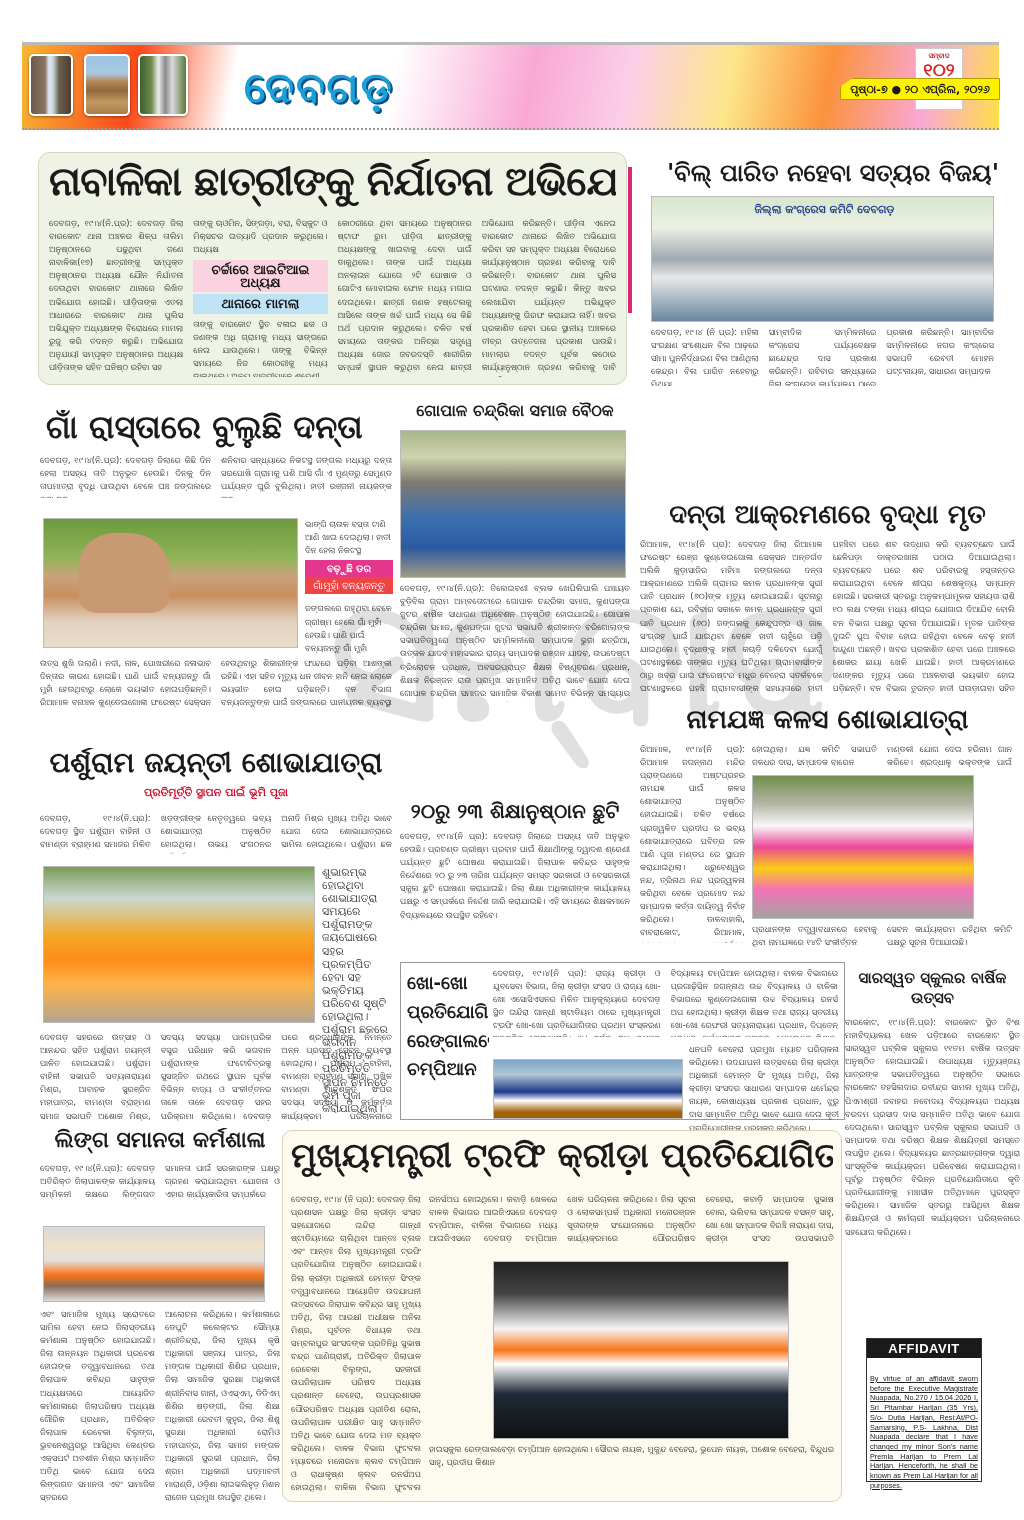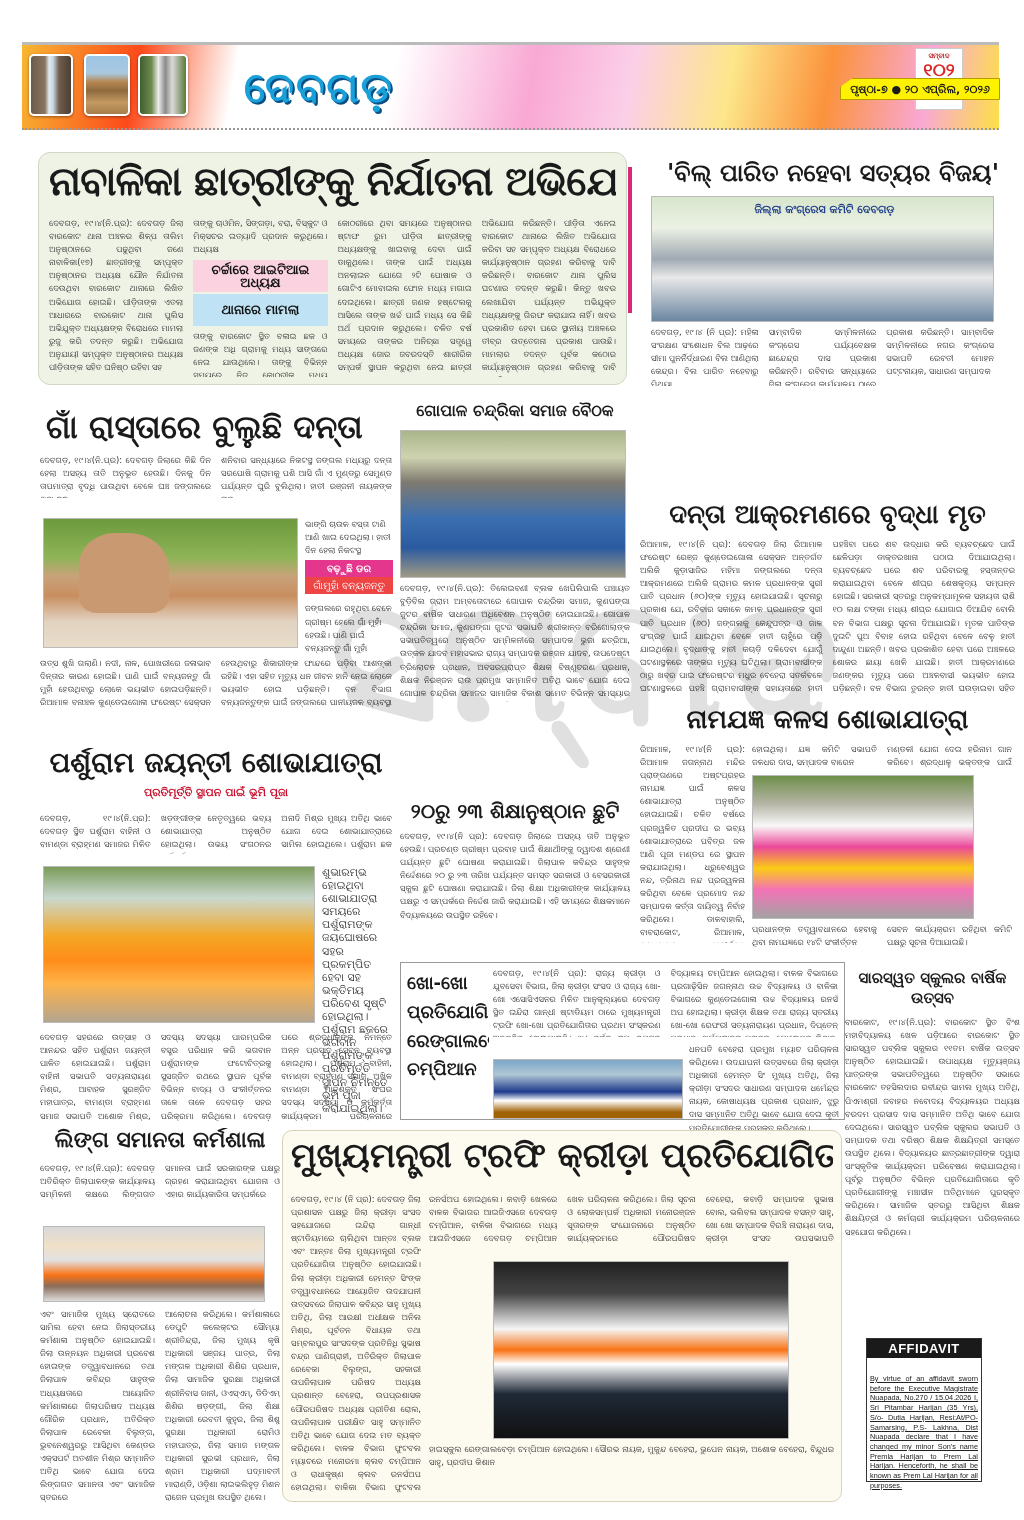--- a/index.html
+++ b/index.html
@@ -24,21 +24,21 @@
   .story { position: absolute; }
   .head { font-family: "DejaVu Sans", sans-serif; font-weight: 700; color: #1a1a1a; line-height: 1.1; white-space: nowrap; overflow: hidden; }
   .cols { display: flex; gap: 10px; }
   .col { flex: 1; font-family: "DejaVu Sans", sans-serif; font-size: 8.3px; line-height: 13.1px; color: #333; text-align: justify; overflow: hidden; }
 
   
   .s1 { left: 38px; top: 152px; width: 589px; height: 233px; background: #eef3e6; border: 1px solid #cfd8c2; border-radius: 12px; padding: 6px 10px; }
   .s1 .head { font-size: 40px; text-align: center; letter-spacing: -1px; height: 54px; }
   .s1 .cols { margin-top: 4px; height: 160px; }
   .s1 .pink-sub { background: #fbd3e0; color: #111; font-weight: 700; font-size: 13px; text-align: center; padding: 3px 0; margin: 4px 0 2px 0; }
-  .s1 .blue-sub { background: #bfe3f5; color: #111; font-weight: 700; font-size: 13px; text-align: center; padding: 9px 0; margin-bottom: 4px; }
+  .s1 .blue-sub { background: #bfe3f5; color: #111; font-weight: 700; font-size: 13px; text-align: center; padding: 3px 0; margin-bottom: 4px; }
   .pinkbar { position: absolute; left: 628px; top: 167px; width: 4px; height: 146px; background: #db2777; }
 
   
   .s2 { left: 640px; top: 160px; width: 375px; height: 228px; padding-left: 11px; }
   .s2 .head { font-size: 24px; text-align: center; height: 34px; }
   .s2 .pic { position: relative; left: 0; top: 2px; width: 343px; height: 126px; background: linear-gradient(180deg, #d7e6cc 0%, #ecf1e4 25%, #9fa9b2 50%, #e8e8e8 65%, #6a86a0 100%); border: 1px solid #bbb; }
   .s2 .banner { position: absolute; left: 80px; top: 6px; width: 185px; height: 22px; font-size: 11px; font-weight: 700; color: #1f3f8a; text-align: center; }
   .s2 .cols { margin-top: 6px; width: 343px; height: 60px; }
 
   

